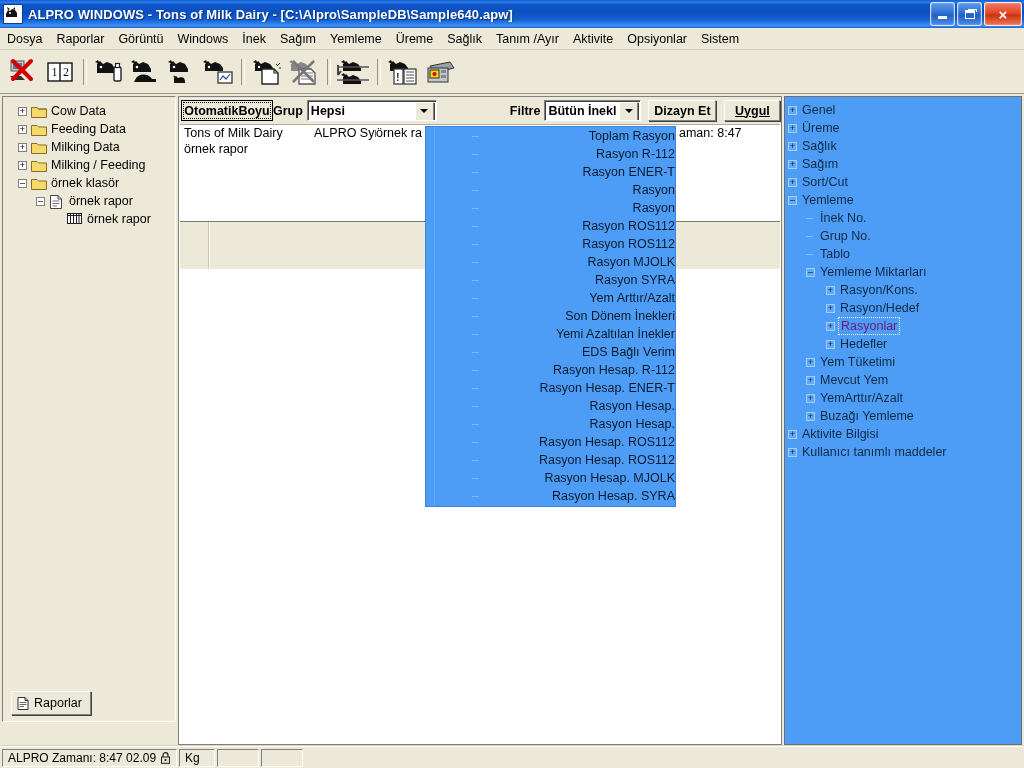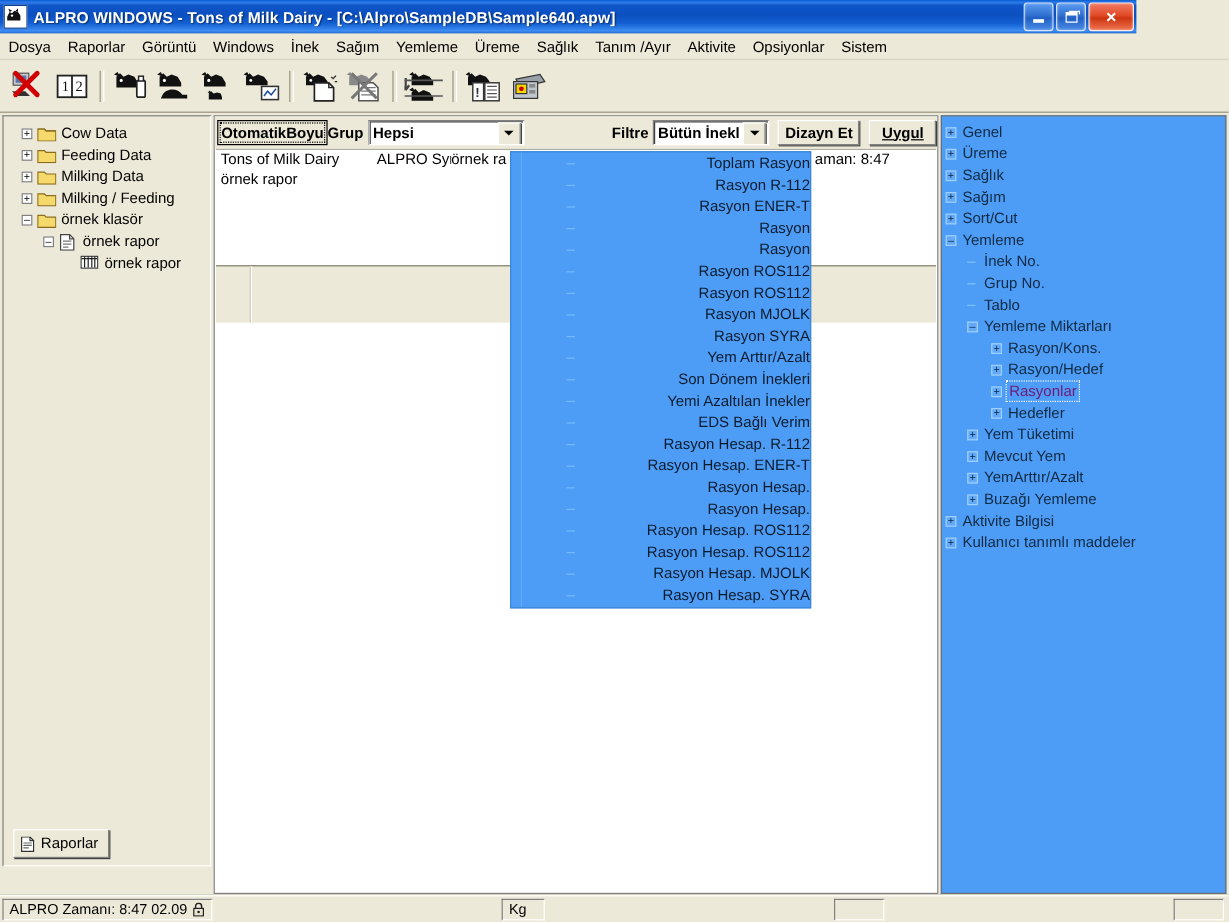--- a/index.html
+++ b/index.html
@@ -13,21 +13,21 @@
   #app {
     position: relative;
     width: 1024px; height: 768px;
     background: #ece9d8;
     border: 0;
     box-sizing: border-box;
   }
 
   
   .titlebar {
-    position: absolute; left: 0; top: 0; width: 947px; height: 28px;
+    position: absolute; left: 0; top: 0; width: 1024px; height: 28px;
     background: linear-gradient(to bottom,
        #0b5fd4 0%, #2f7cea 8%, #0f56c9 16%, #0b4fc0 45%,
        #1360d2 70%, #3f8ef4 92%, #1c63c8 100%);
     display: flex; align-items: center;
     box-sizing: border-box;
     padding: 0 2px 0 3px;
   }
   .tb-icon {
     width: 18px; height: 18px; margin-right: 5px;
     background: #fff;
@@ -274,21 +274,21 @@
   .dd-rail {
     position: absolute; left: 8px; top: 0; bottom: 0; width: 1px;
     background: #62aaf8;
   }
 
   
   .statusbar {
     position: absolute; left: 0; bottom: 0; width: 1024px; height: 22px;
     background: #ece9d8;
     border-top: 1px solid #ffffff;
-    display: flex; align-items: center; justify-content: space-between;
+    display: flex; align-items: center; justify-content: flex-start;
     box-sizing: border-box;
     padding-right: 4px;
   }
   .sb-cell {
     height: 18px; box-sizing: border-box;
     border: 1px solid #808080; border-right-color: #fff; border-bottom-color: #fff;
     background: #ece9d8;
     display: flex; align-items: center; gap: 4px;
     padding: 0 5px; margin-left: 2px;
     font-size: 12px; white-space: nowrap;

